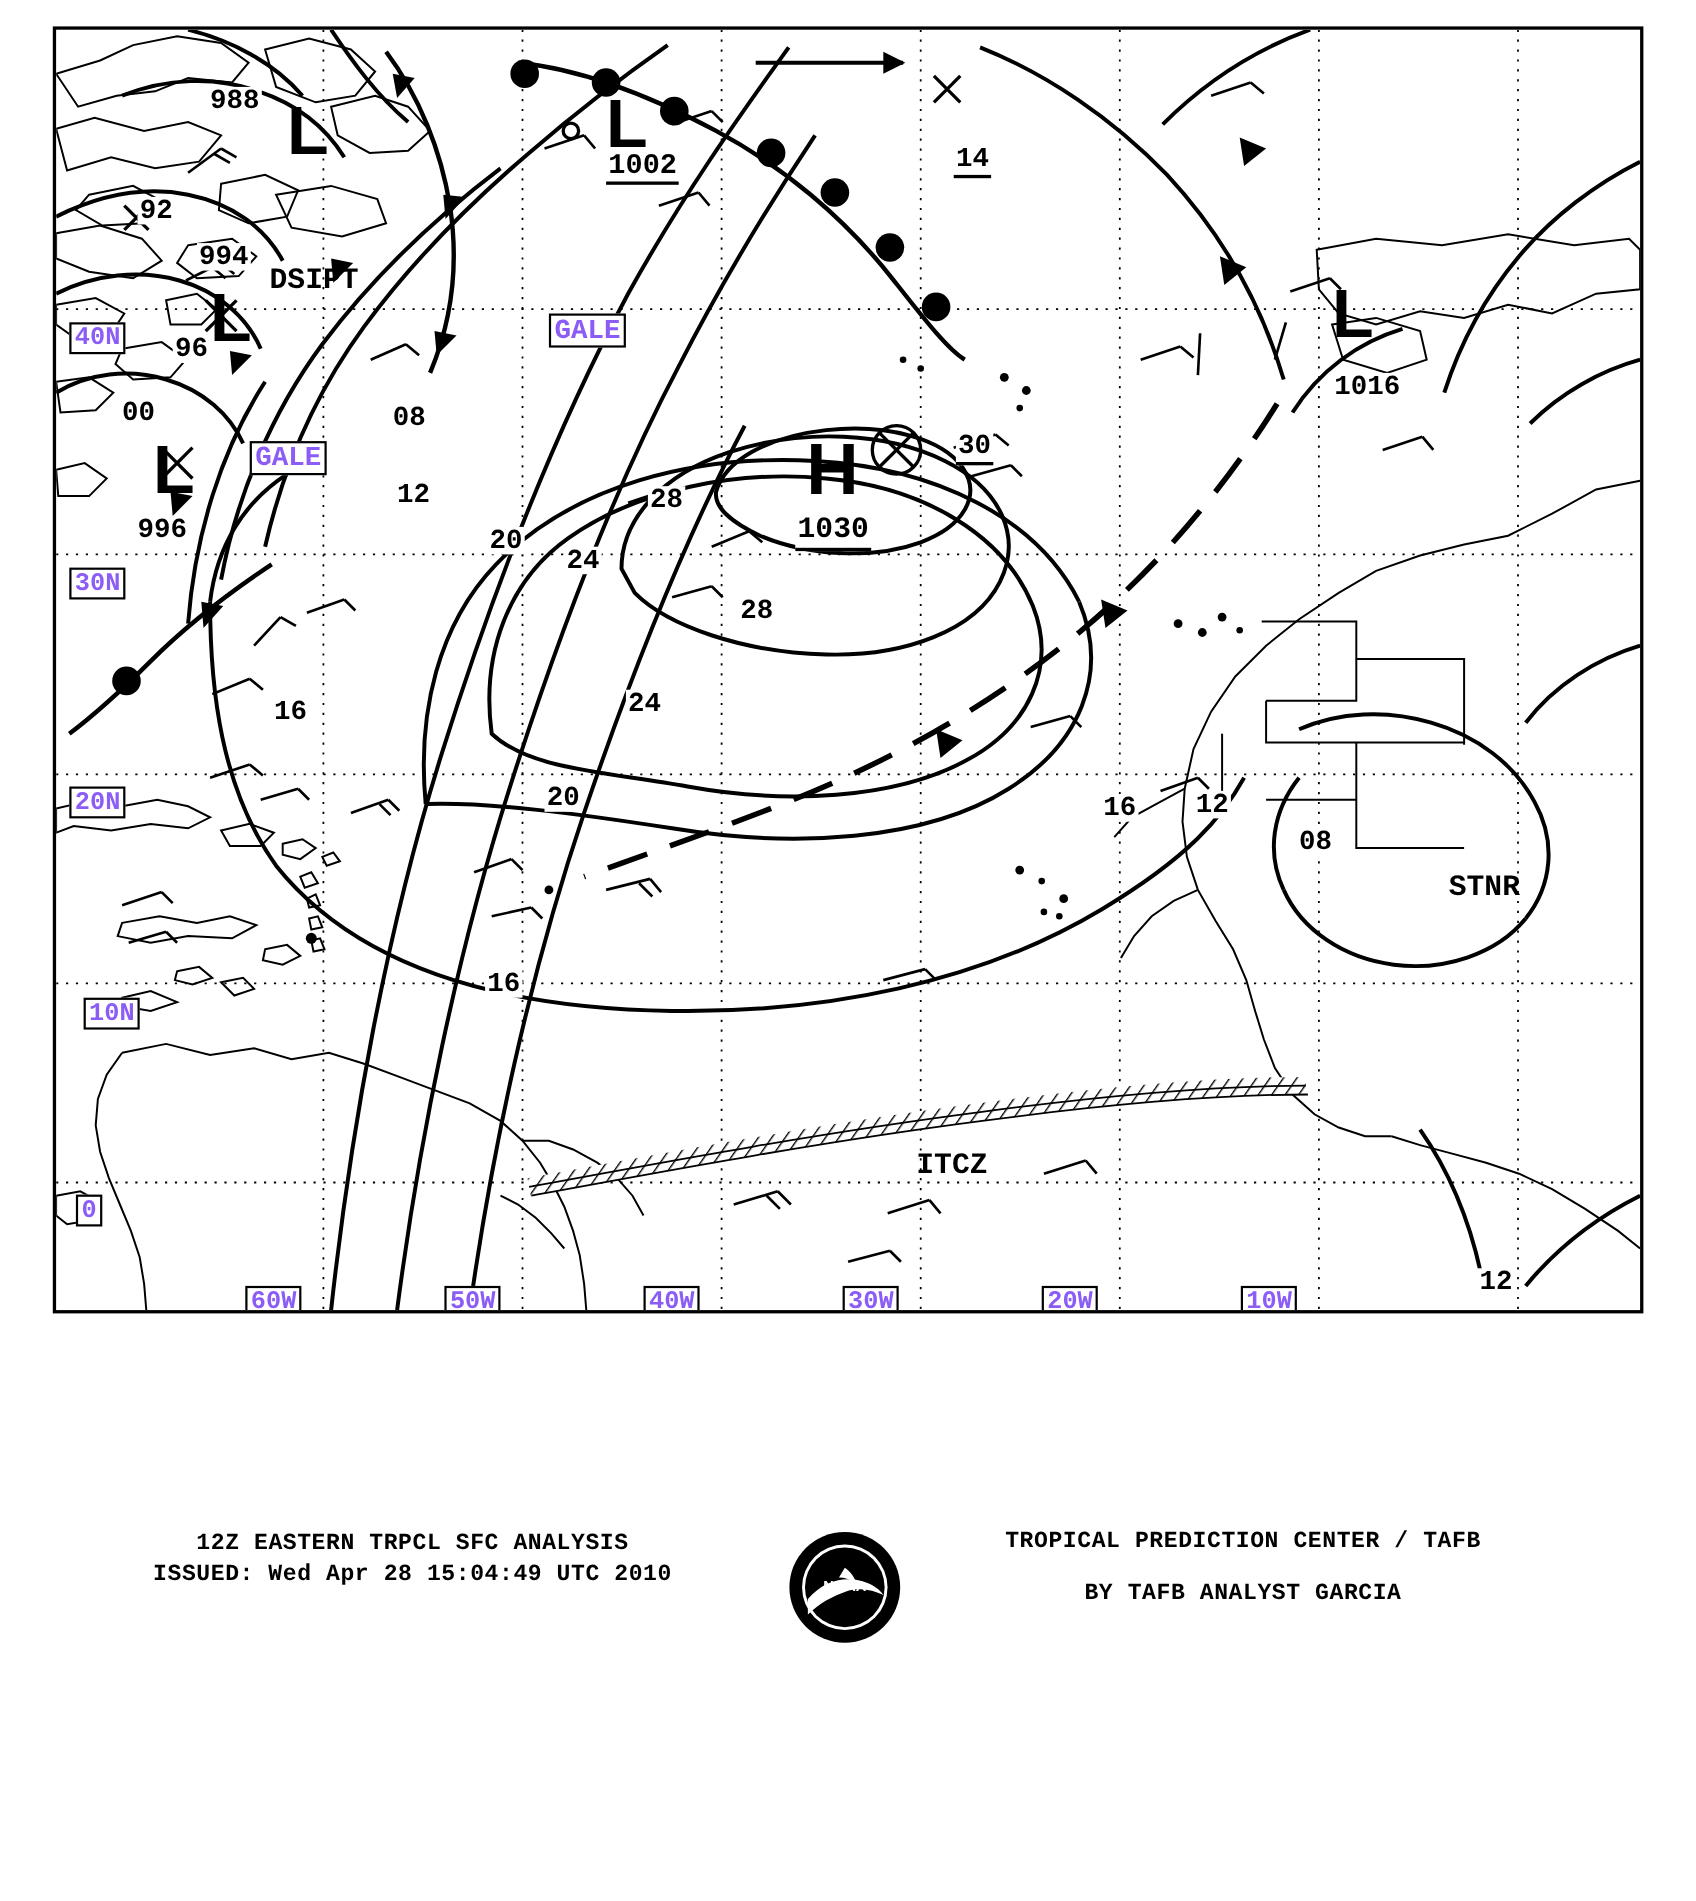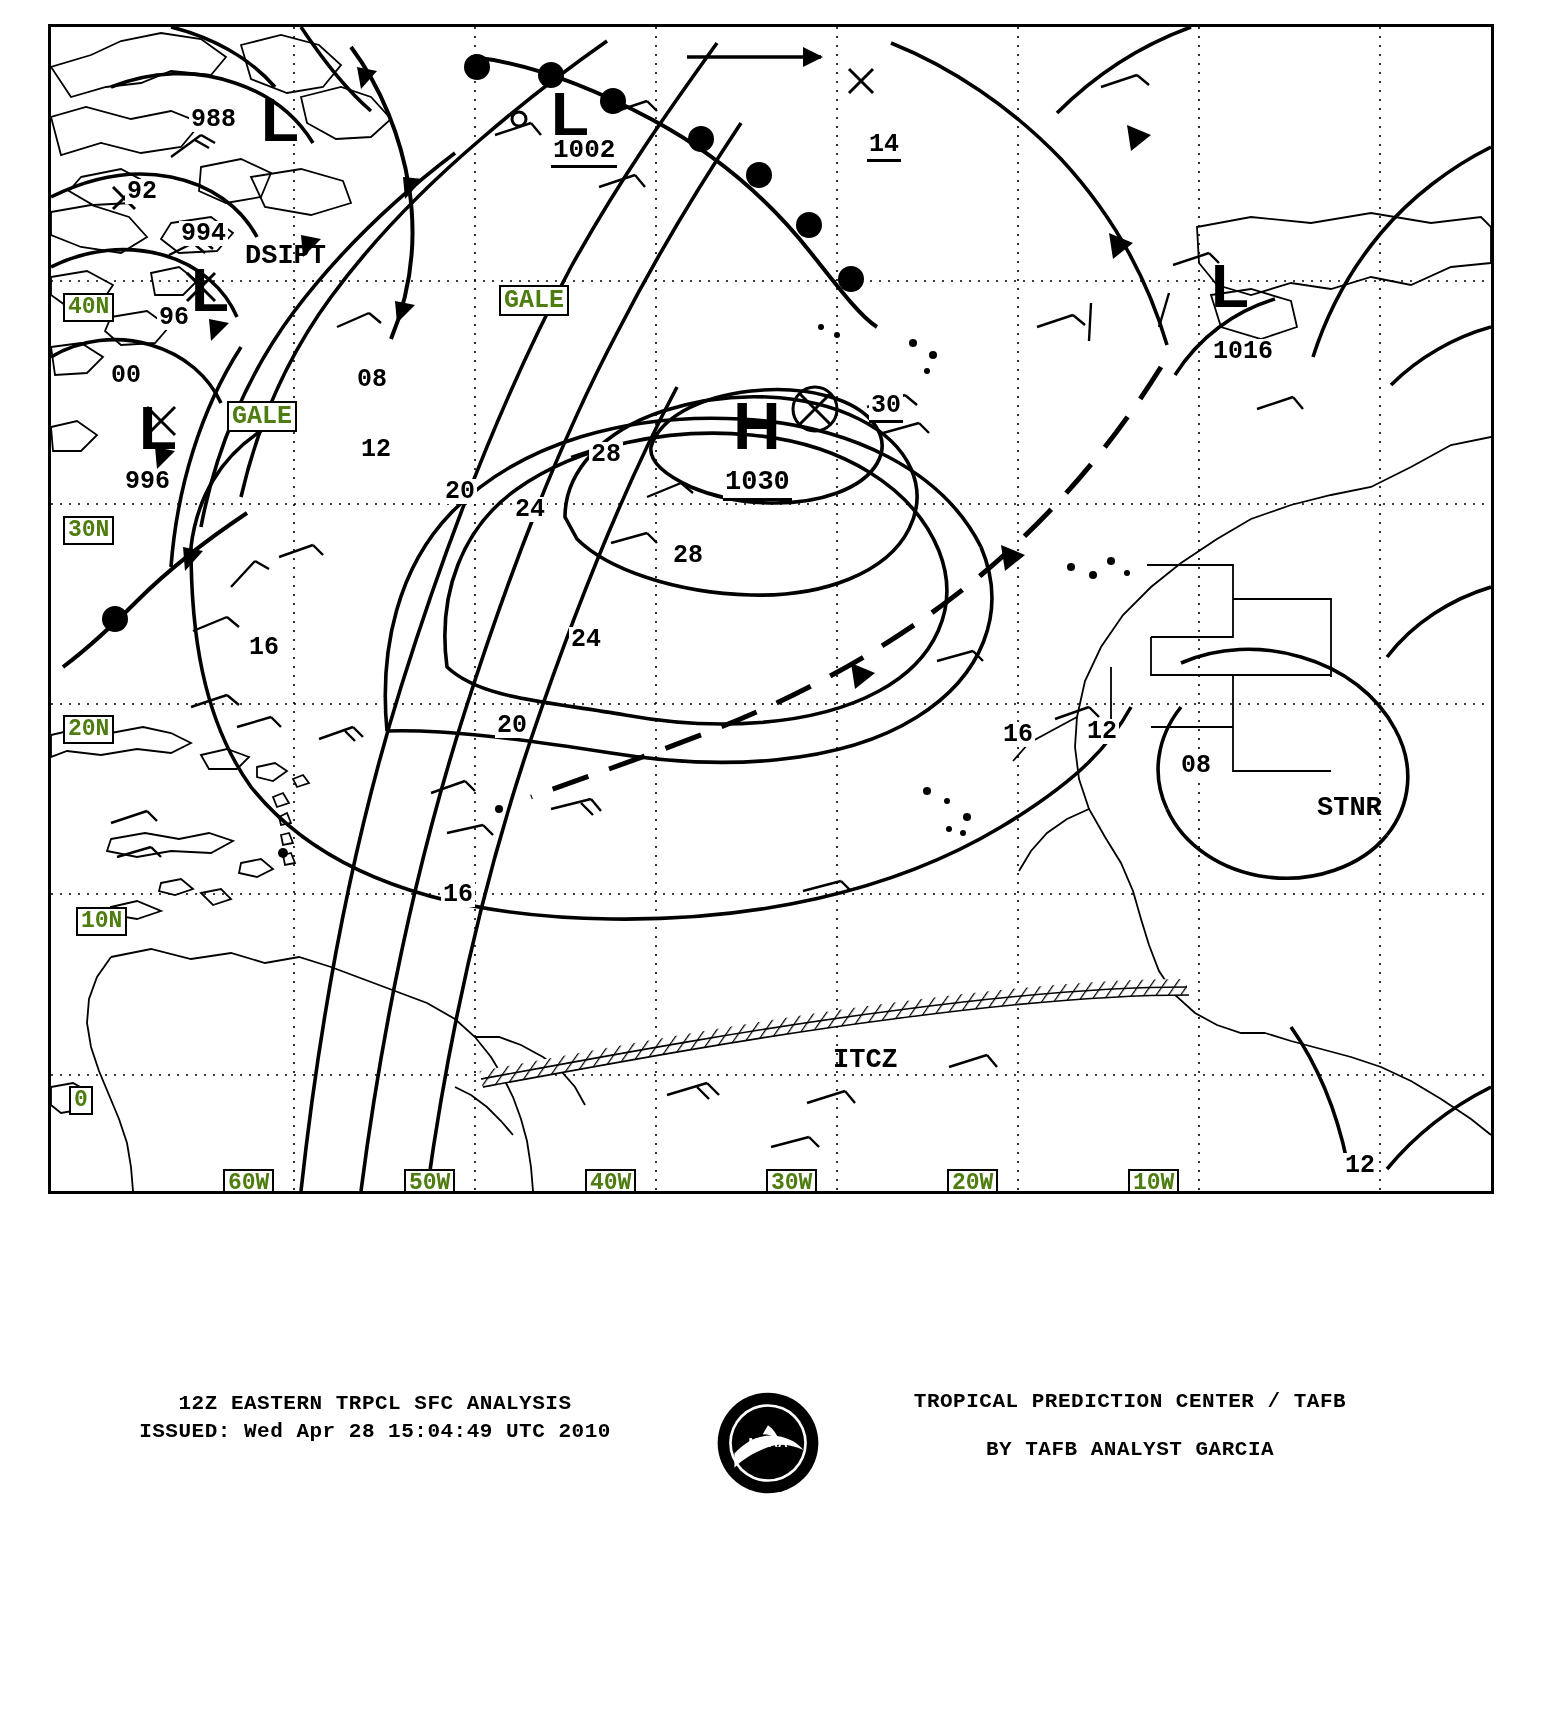--- a/index.html
+++ b/index.html
@@ -43,21 +43,21 @@
     font-family: "Liberation Mono", monospace;
     font-weight: bold;
     color: #000;
     white-space: nowrap;
     line-height: 1;
   }
   .boxlbl {
     position: absolute;
     font-family: "Liberation Mono", monospace;
     font-weight: bold;
-    color: #4d7c0f;
+    color: #8b5cf6;
     border: 2px solid #000;
     background: #fff;
     padding: 1px 3px;
     line-height: 1;
     white-space: nowrap;
   }
   .isolbl {
     position: absolute;
     font-family: "Liberation Mono", monospace;
     font-weight: bold;
@@ -508,21 +508,21 @@
       </g>
     </svg>
 
     <div class="bigletter" style="left:210px; top:62px; font-size:62px;">L</div>
     <div class="bigletter" style="left:500px; top:56px; font-size:62px;">L</div>
     <div class="bigletter" style="left:140px; top:232px; font-size:62px;">L</div>
     <div class="bigletter" style="left:88px; top:370px; font-size:62px;">L</div>
     <div class="bigletter" style="left:1160px; top:228px; font-size:62px;">L</div>
     <div class="bigletter" style="left:682px; top:366px; font-size:66px;">H</div>
 
-    <div class="isolbl" style="left:138px; top:52px; font-size:25px;margin-top:28px;">988</div>
+    <div class="isolbl" style="left:138px; top:52px; font-size:25px;">988</div>
     <div class="isolbl" style="left:74px; top:152px; font-size:25px;">92</div>
     <div class="isolbl" style="left:128px; top:194px; font-size:25px;">994</div>
     <div class="isolbl" style="left:106px; top:278px; font-size:25px;">96</div>
     <div class="isolbl" style="left:58px; top:336px; font-size:25px;">00</div>
     <div class="isolbl" style="left:72px; top:442px; font-size:25px;">996</div>
     <div class="isolbl ul" style="left:500px; top:110px; font-size:26px;">1002</div>
     <div class="isolbl ul" style="left:672px; top:442px; font-size:27px;">1030</div>
     <div class="isolbl" style="left:1160px; top:312px; font-size:25px;">1016</div>
 
     <div class="isolbl ul" style="left:816px; top:105px; font-size:25px;">14</div>

